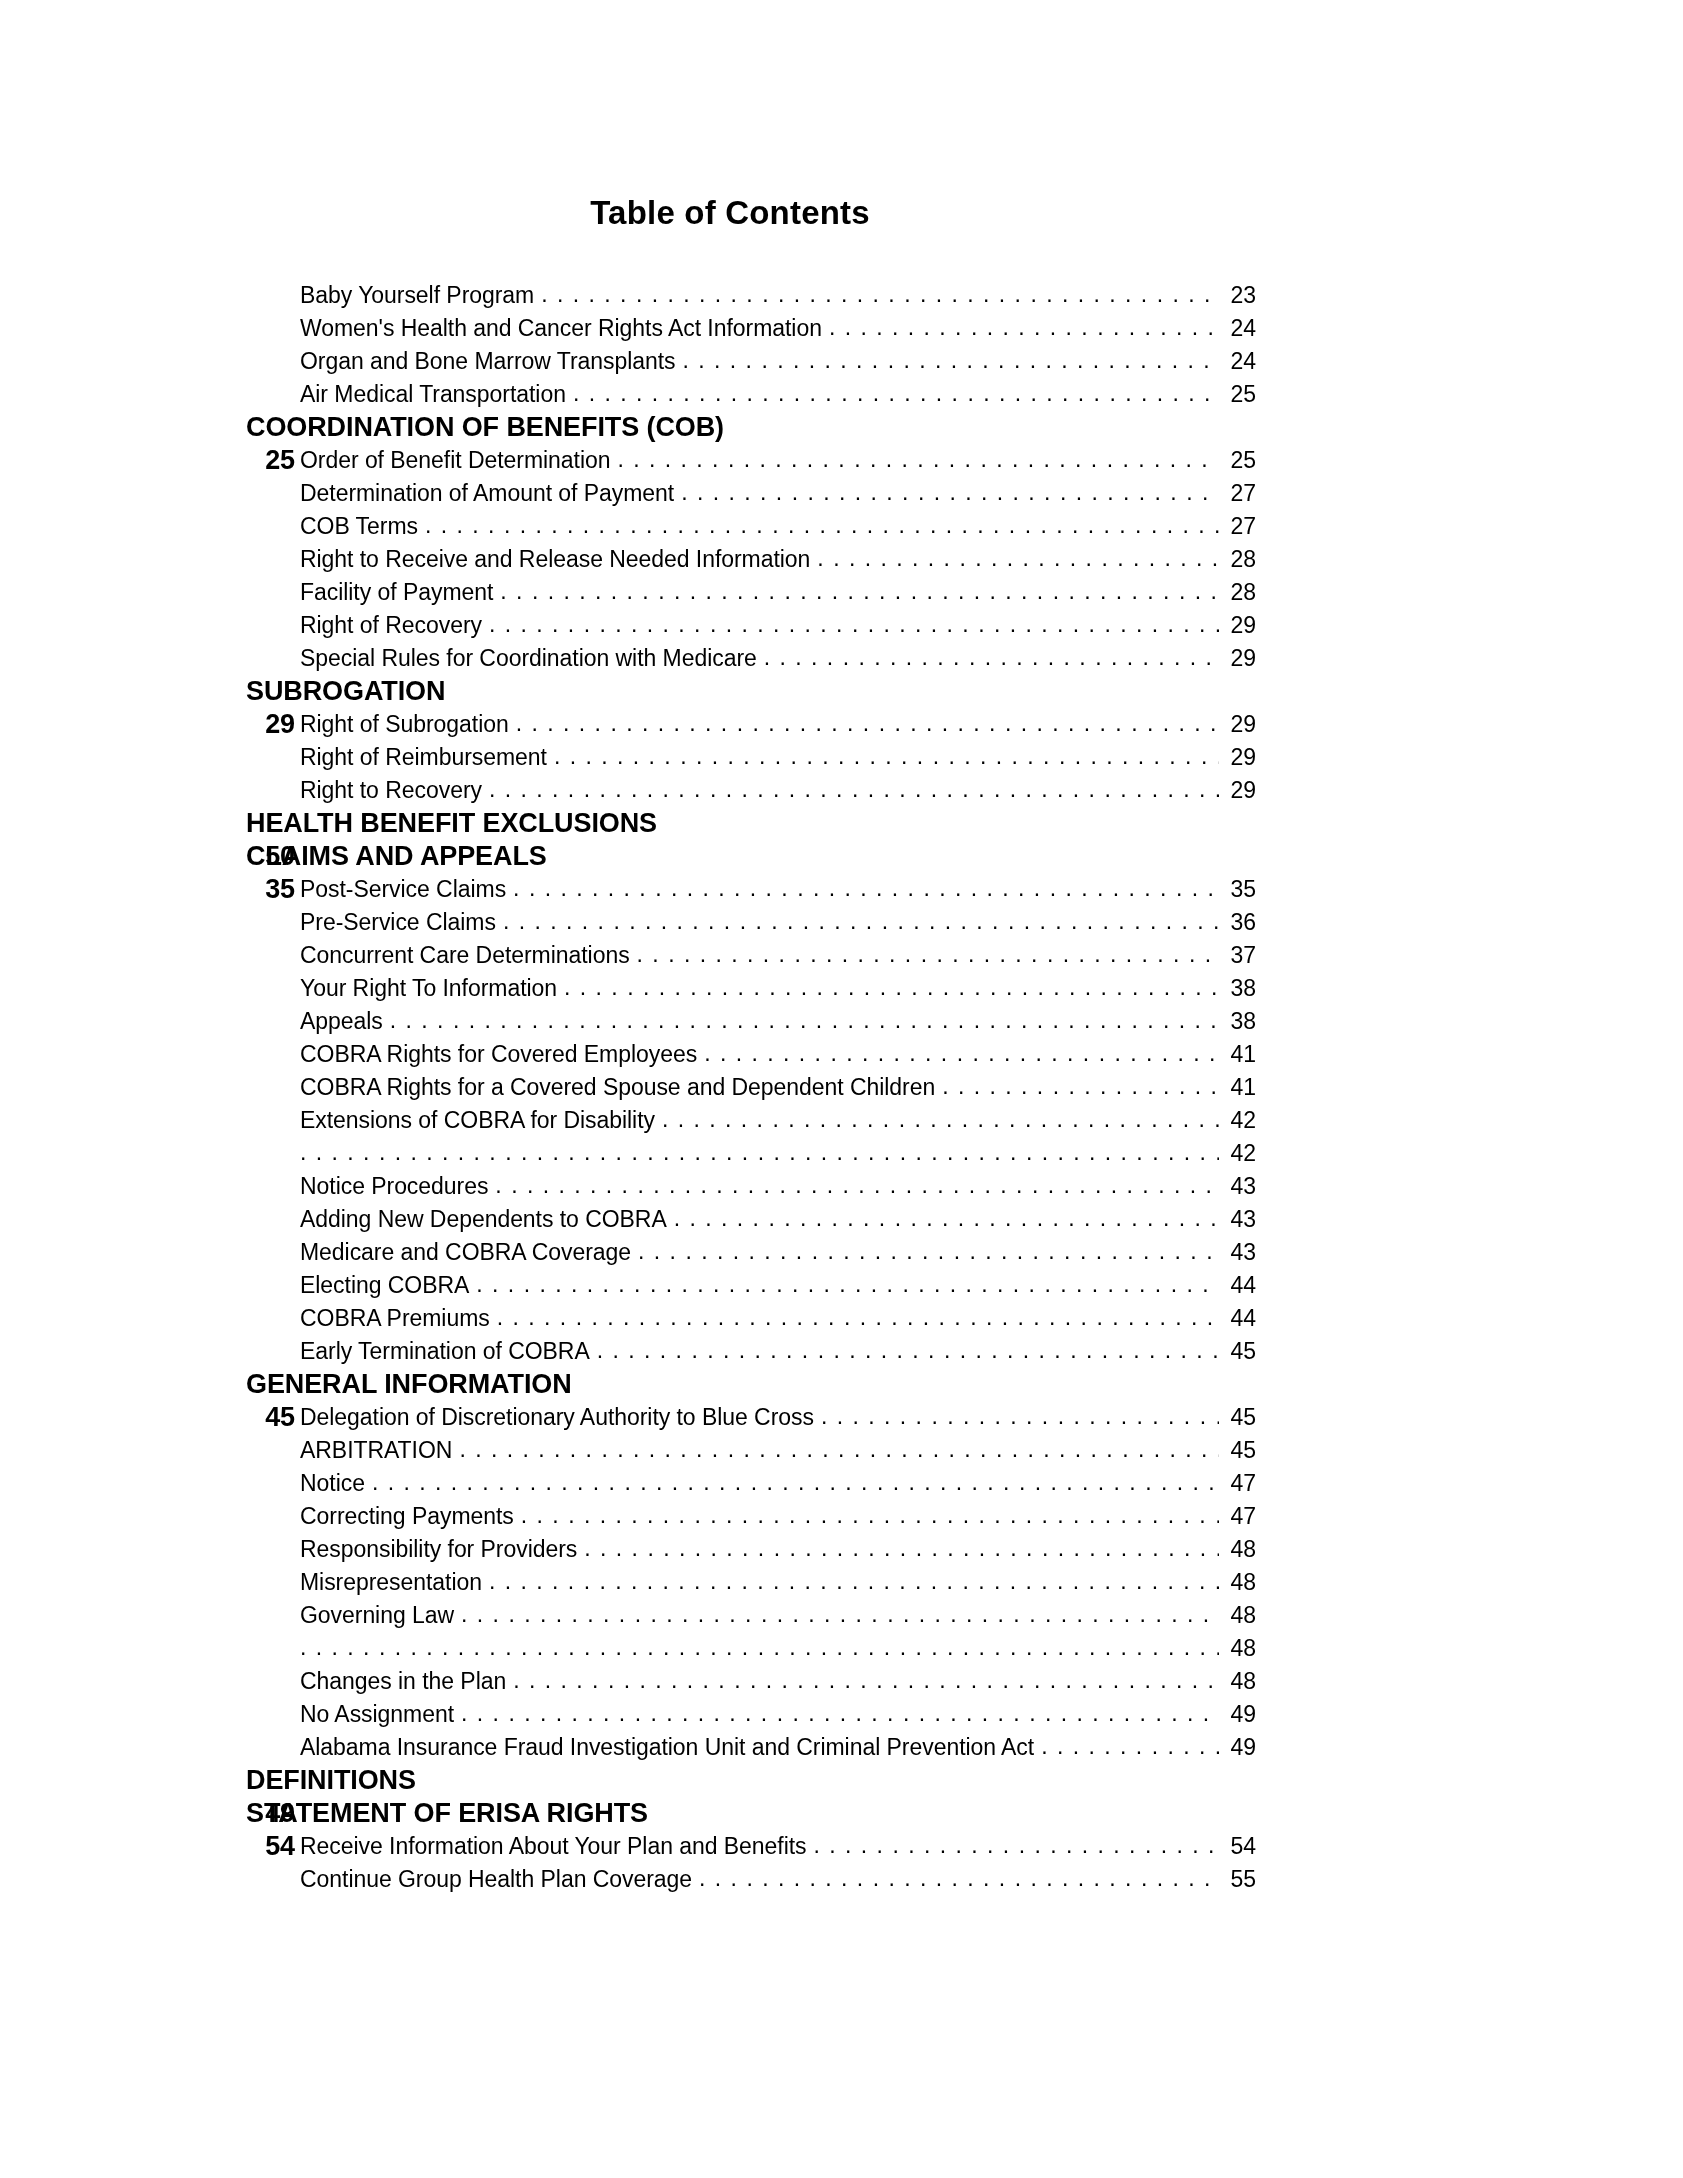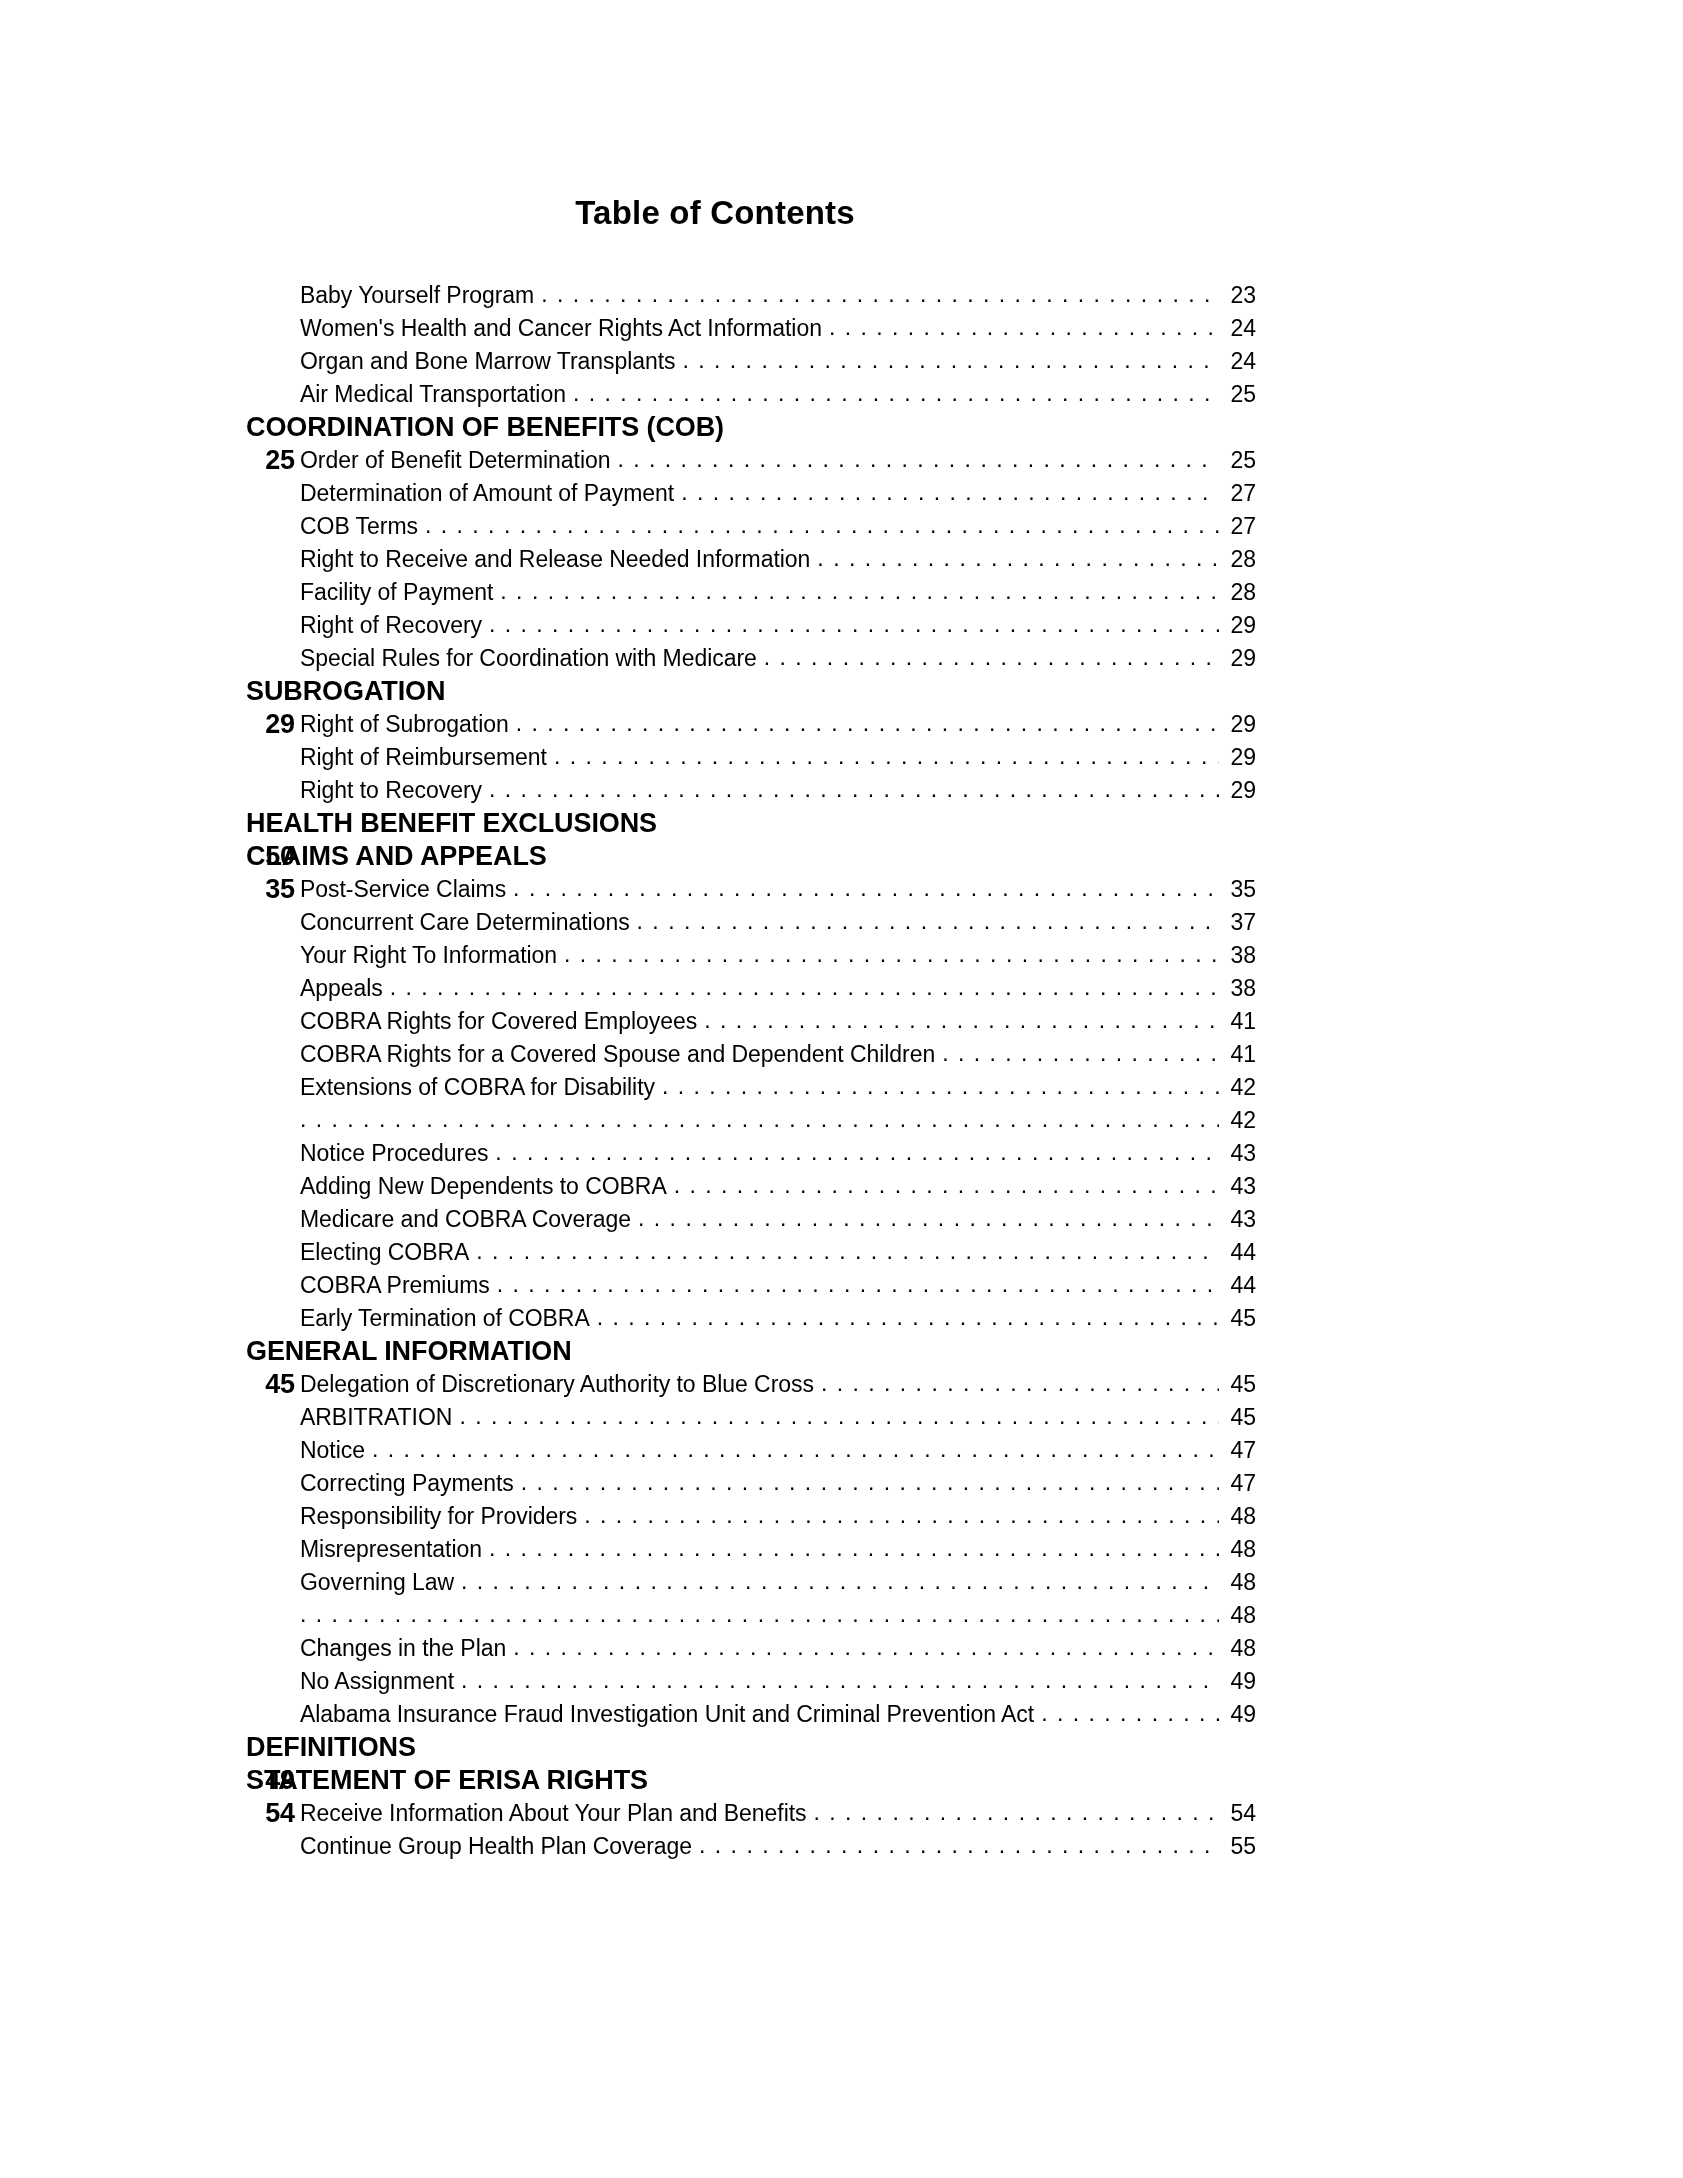--- a/index.html
+++ b/index.html
@@ -21,21 +21,21 @@
     width: 1683px;
     height: 2178px;
     box-sizing: border-box;
     padding: 0;
     overflow: hidden;
   }
 
   .doc-title {
     position: absolute;
     top: 194px;
-    left: 0;
+    left: 15px;
     width: 1430px;
     text-align: center;
     font-size: 33px;
     font-weight: bold;
     letter-spacing: 0.2px;
   }
 
   .toc {
     position: absolute;
     top: 279px;
@@ -196,20 +196,25 @@
         <span class="toc-label">CLAIMS AND APPEALS</span>
         <span class="toc-dots"></span>
         <span class="toc-page">35</span>
       </div>
       <div class="toc-entry level-2">
         <span class="toc-label">Post-Service Claims</span>
         <span class="toc-dots"></span>
         <span class="toc-page">35</span>
       </div>
       <div class="toc-entry level-2">
+        <span class="toc-label">Pre-Service Claims</span>
+        <span class="toc-dots"></span>
+        <span class="toc-page">36</span>
+      </div>
+      <div class="toc-entry level-2">
         <span class="toc-label">Concurrent Care Determinations</span>
         <span class="toc-dots"></span>
         <span class="toc-page">37</span>
       </div>
       <div class="toc-entry level-2">
         <span class="toc-label">Your Right To Information</span>
         <span class="toc-dots"></span>
         <span class="toc-page">38</span>
       </div>
       <div class="toc-entry level-2">

